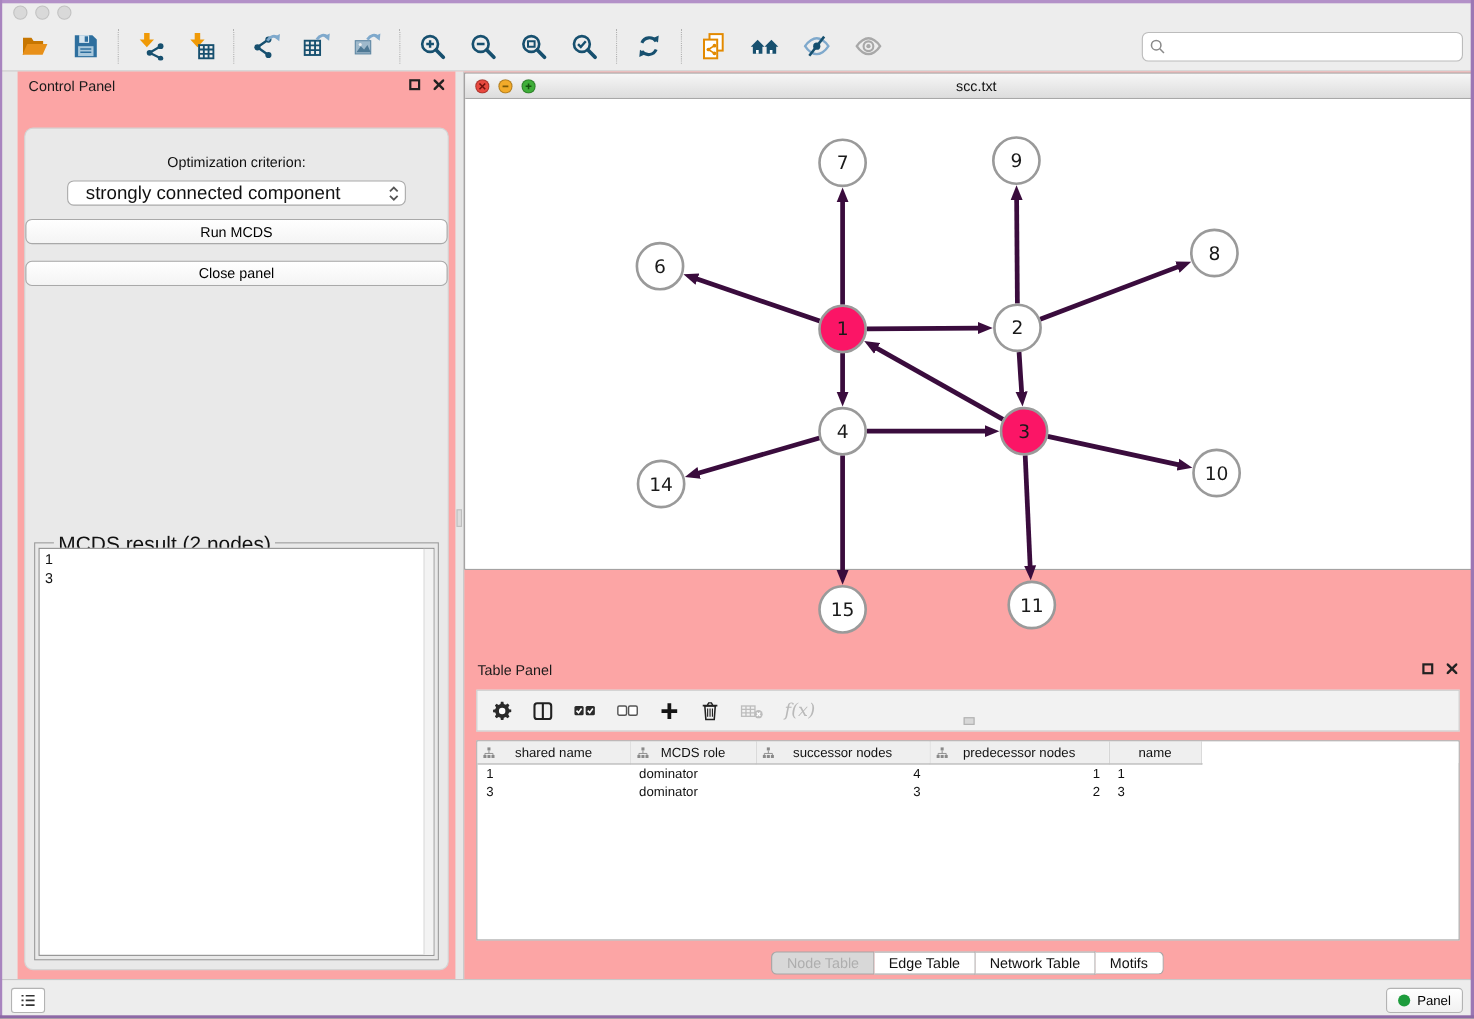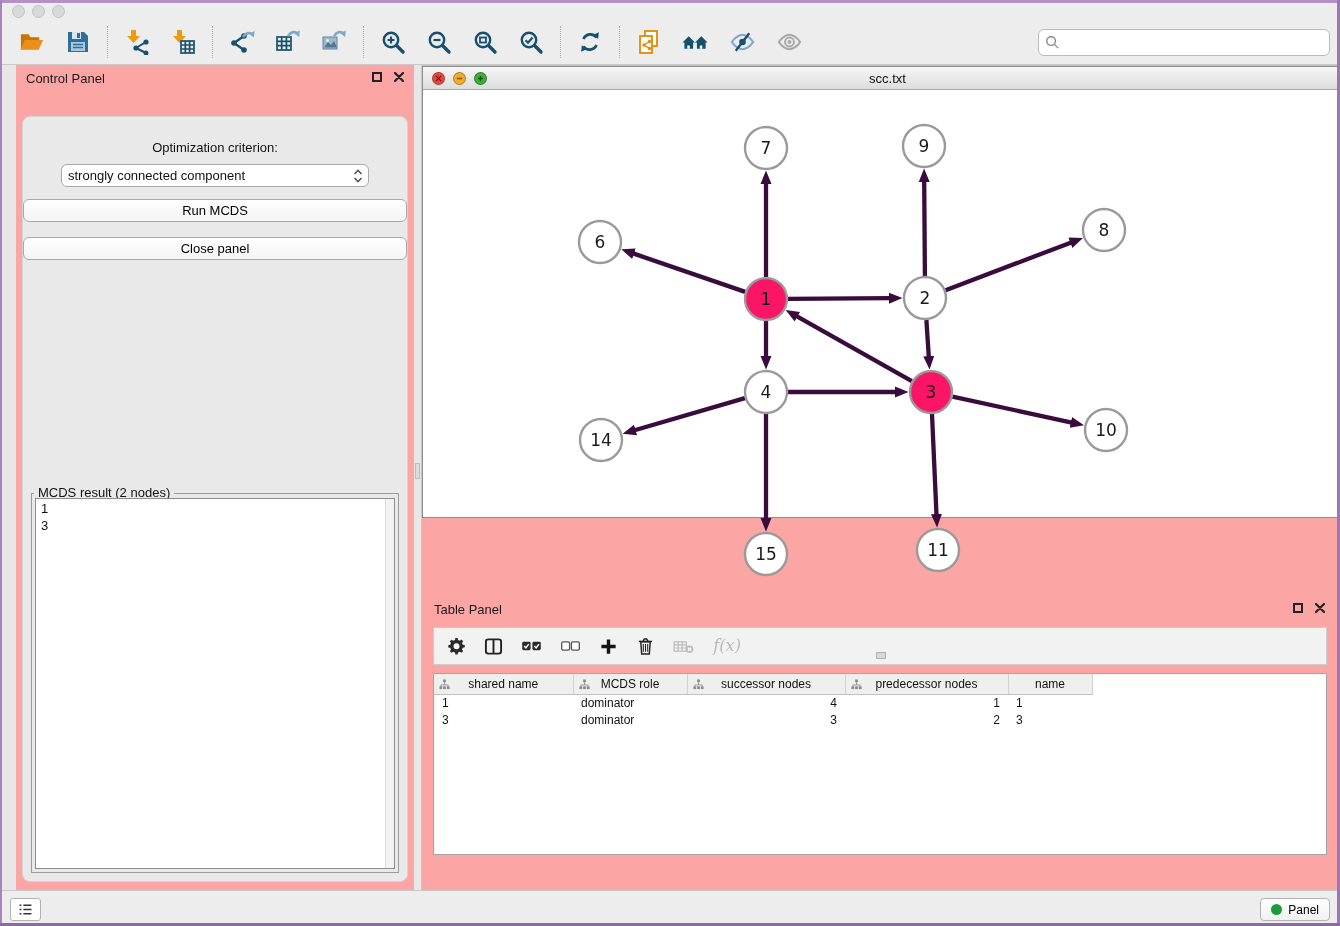--- a/index.html
+++ b/index.html
@@ -47,27 +47,27 @@
   .cp-tabs{position:absolute;left:0;right:0;top:30px;}
   .tab{font-size:13px;height:21px;line-height:19px;padding:0 13px;background:#fff;
     border:1px solid #a5a5a5;border-left:none;color:#111;cursor:pointer;}
   .tab:first-child{border-left:1px solid #a5a5a5;border-radius:5px 0 0 5px;}
   .tab:last-child{border-radius:0 5px 5px 0;}
   .tab.selected{background:#d8d8d8;color:#aeaeae;}
   .cp-content{position:absolute;left:6px;right:6px;top:51px;bottom:8px;background:#e9e9e9;
     border:1px solid #d4d4d4;border-radius:8px;}
   .opt-label{margin-top:23px;text-align:center;font-size:13px;}
   .selectbox{margin:9px auto 0;width:308px;height:23px;background:#fff;border:1px solid #a9a9a9;
-    border-radius:6px;position:relative;font-size:13px;line-height:21px;padding-left:6px;cursor:default;}
+    border-radius:6px;position:relative;font-size:17px;line-height:21px;padding-left:16px;cursor:default;}
   .selectbox .stepper{position:absolute;right:5px;top:3px;}
   .btn-row{display:flex;justify-content:space-between;gap:15px;margin-top:12px;flex-direction:column;}
   .pushbtn{height:23px;padding:0 17px;background:linear-gradient(#ffffff,#f4f4f4);
     border:1px solid #a9a9a9;border-radius:6px;font-size:13px;cursor:pointer;}
   .fieldset{position:absolute;left:8px;right:8px;top:376px;bottom:8px;border:1px solid #9c9c9c;}
-  .fieldset-label{position:absolute;top:-9px;left:2px;background:#e9e9e9;padding:0 4px;font-size:13px;}
+  .fieldset-label{position:absolute;top:-9px;left:17px;background:#e9e9e9;padding:0 4px;font-size:19px;}
   .result-box{position:absolute;left:3px;right:3px;top:4px;bottom:3px;background:#fff;border:1px solid #8d8d8d;}
   .result-text{font-size:13px;line-height:17px;padding:1px 5px;white-space:pre;margin:0;
     font-family:"Liberation Sans",sans-serif;}
   .result-scroll{position:absolute;right:0;top:0;bottom:0;width:9px;background:#f3f3f3;border-left:1px solid #ddd;}
 
   
   .vsplit{position:absolute;left:398px;top:0;bottom:0;width:8px;background:#e7e7e7;
     border-right:1px solid #c8c8c8;}
   .vsplit-handle{position:absolute;top:398px;left:1px;width:5px;height:16px;background:#dcdcdc;
     border:1px solid #bdbdbd;cursor:col-resize;}
@@ -549,20 +549,26 @@
                 <td>3</td>
                 <td>dominator</td>
                 <td class="num">3</td>
                 <td class="num">2</td>
                 <td>3</td>
                 <td></td>
               </tr>
             </tbody>
         </table>
       </div>
+      <div class="tp-tabs tabsrow">
+          <span class="tab selected">Node Table</span>
+          <span class="tab">Edge Table</span>
+          <span class="tab">Network Table</span>
+          <span class="tab">Motifs</span>
+        </div>
     </div>
   </div>
 
   <div class="statusbar">
     <button class="listbtn">
       <svg viewBox="0 0 20 16" width="19" height="15">
           <g stroke="#333" stroke-width="1.8">
             <path d="M3 3h2.2M3 8h2.2M3 13h2.2"></path>
             <path d="M7.5 3H17M7.5 8H17M7.5 13H17"></path>
           </g>

